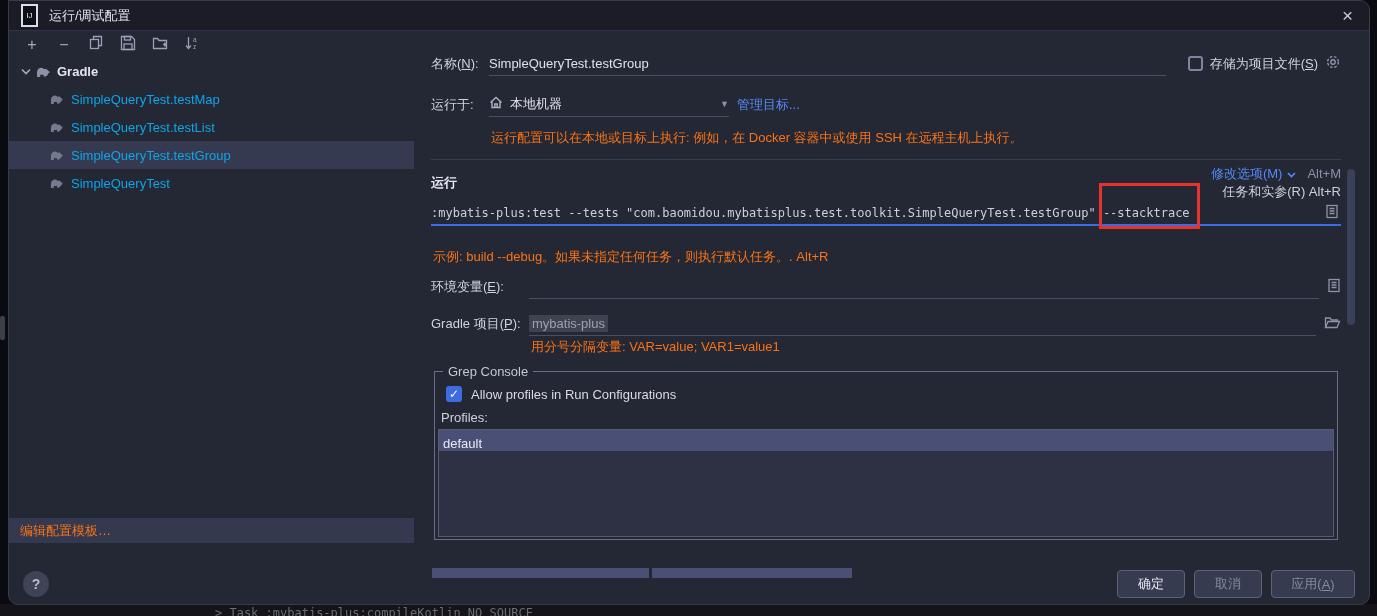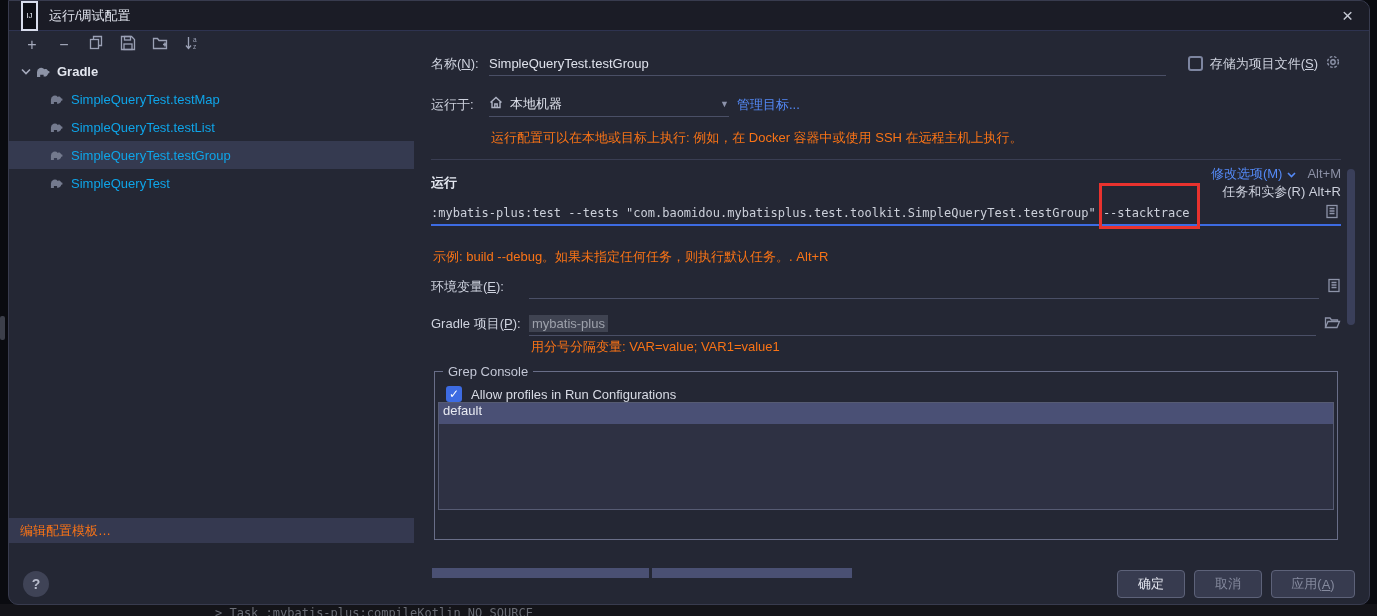--- a/index.html
+++ b/index.html
@@ -16,21 +16,21 @@
     background:#3c3f4a; border-radius:2px; }
 
   
   .dialog { position:absolute; left:8px; top:0; width:1362px; height:605px;
     background:#242734; border:1px solid #383b4e; border-radius:0 10px 10px 10px;
     color:#ced2de; }
 
   .titlebar { position:absolute; left:0; top:0; width:100%; height:30px;
     background:#1b1c26; border-radius:0 9px 0 0; border-bottom:1px solid #2e3350;
     display:flex; align-items:center; padding:0 12px; }
-  .logo { width:17px; height:30px; border:2px solid #d8dcec; background:#0d0e16;
+  .logo { width:17px; height:23px; border:2px solid #d8dcec; background:#0d0e16;
     color:#e6e9f5; font-size:8px; font-weight:normal; display:flex; align-items:center;
     justify-content:center; letter-spacing:0; }
   .title-text { margin-left:11px; color:#dfe2ec; }
   .close-x { margin-left:auto; color:#c6c9d4; font-size:19px; line-height:1;
     cursor:pointer; padding:0 4px; }
 
   .toolbar { position:absolute; left:0; top:31px; width:100%; height:25px;
     display:flex; align-items:center; gap:10px; padding-left:12px; }
   .tb-btn { width:22px; height:20px; display:flex; align-items:center; justify-content:center;
     color:#a6abbd; font-size:16px; cursor:pointer; }
@@ -106,21 +106,21 @@
   .env-hint { margin-top:2px; margin-left:100px; height:18px; }
 
   fieldset.grep { margin-top:8px; margin-left:3px; width:904px; height:176px;
     border:1px solid #696e88; padding:4px 3px 3px 3px; }
   fieldset.grep legend { margin-left:5px; padding:0 5px; color:#c3c7d6; }
   .allow-row { display:flex; align-items:center; gap:9px; padding:3px 0 0 8px; }
   .allow-row .txt { color:#d8dbe5; }
   .profiles-lbl { margin:8px 0 4px 3px; color:#ced2de; }
   .profile-list { border:1px solid #565b73; background:#2e3143; height:108px; cursor:pointer; }
   .profile-row { height:21px; background:#4a5075; color:#e8eaf2;
-    display:flex; align-items:flex-start; padding-left:4px; }
+    display:flex; align-items:flex-end; padding-left:4px; }
 
   .bars-row { margin-top:28px; display:flex; gap:3px; margin-left:1px; }
   .hbar { height:10px; background:#4a5073; cursor:pointer; }
   .hbar.b1 { width:217px; } .hbar.b2 { width:200px; }
 
   .vscroll { position:absolute; right:14px; top:168px; width:8px; height:156px;
     background:#3a3f5a; border-radius:4px; cursor:pointer; }
 
   
   .help-btn { position:absolute; left:14px; bottom:7px; width:26px; height:26px;
@@ -318,20 +318,21 @@
       <div class="hint env-hint">用分号分隔变量: VAR=value; VAR1=value1</div>
 
       <fieldset class="grep">
         <legend>Grep Console</legend>
         <div class="allow-row">
           <div class="cb checked">
               <span>✓</span>
             </div>
           <span class="txt">Allow profiles in Run Configurations</span>
         </div>
+        <div class="profiles-lbl">Profiles:</div>
         <div class="profile-list">
           <div class="profile-row">
             <span>default</span>
           </div>
         </div>
       </fieldset>
 
       <div class="bars-row">
         <div class="hbar b1"></div>
         <div class="hbar b2"></div>

